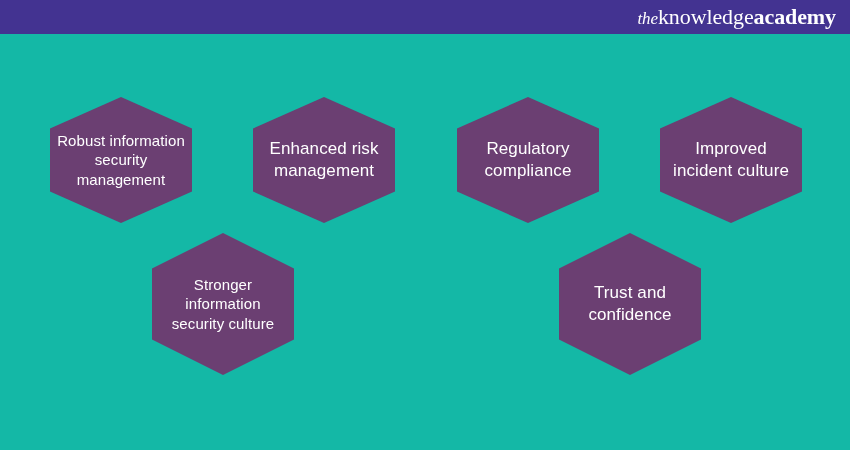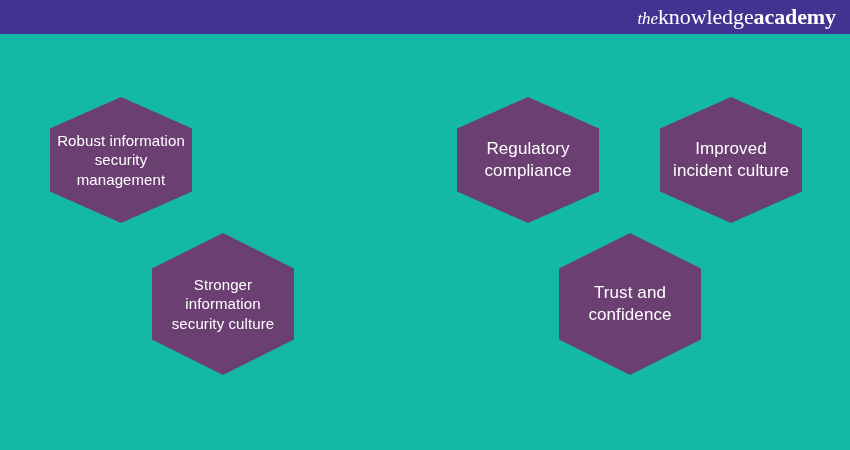--- a/index.html
+++ b/index.html
@@ -94,20 +94,23 @@
   <div id="header-bar" style="background: rgb(67, 51, 145);">
     <div id="brand-logo">
       <span class="logo-the">the</span><span class="logo-knowledge">knowledge</span><span class="logo-academy">academy</span>
     </div>
   </div>
 
   <div id="hex-canvas">
       <div class="hex-node size-sm" style="left: 50px; top: 63px; width: 142px; height: 126px; background: rgb(107, 63, 114);">
         <div class="hex-label" style="color: rgb(255, 255, 255);">Robust information security management</div>
       </div>
+      <div class="hex-node size-md" style="left: 253px; top: 63px; width: 142px; height: 126px; background: rgb(107, 63, 114);">
+        <div class="hex-label" style="color: rgb(255, 255, 255);">Enhanced risk management</div>
+      </div>
       <div class="hex-node size-md" style="left: 457px; top: 63px; width: 142px; height: 126px; background: rgb(107, 63, 114);">
         <div class="hex-label" style="color: rgb(255, 255, 255);">Regulatory compliance</div>
       </div>
       <div class="hex-node size-md" style="left: 660px; top: 63px; width: 142px; height: 126px; background: rgb(107, 63, 114);">
         <div class="hex-label" style="color: rgb(255, 255, 255);">Improved incident culture</div>
       </div>
       <div class="hex-node size-sm" style="left: 152px; top: 199px; width: 142px; height: 142px; background: rgb(107, 63, 114);">
         <div class="hex-label" style="color: rgb(255, 255, 255);">Stronger information security culture</div>
       </div>
       <div class="hex-node size-md" style="left: 559px; top: 199px; width: 142px; height: 142px; background: rgb(107, 63, 114);">

